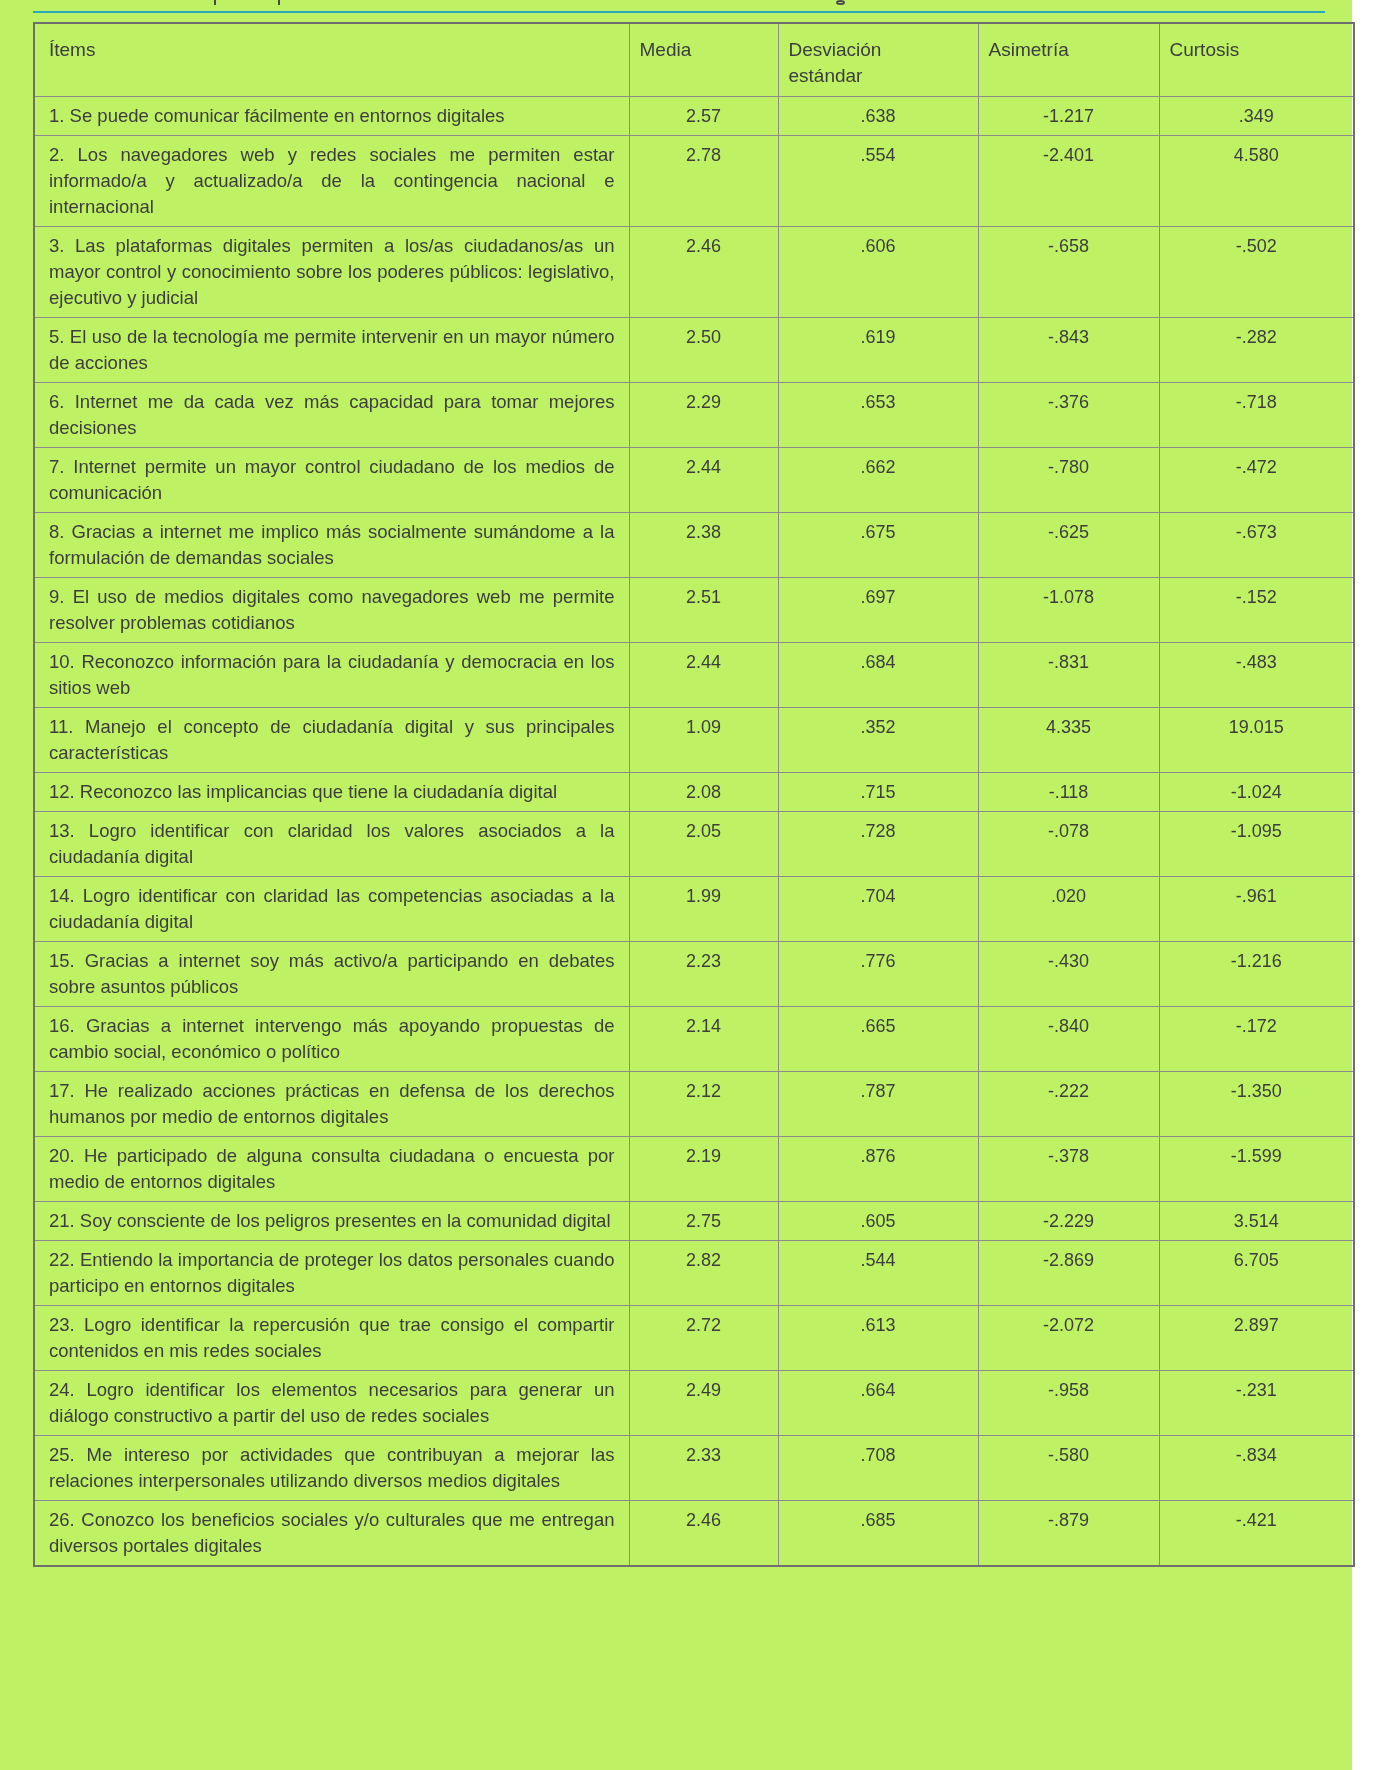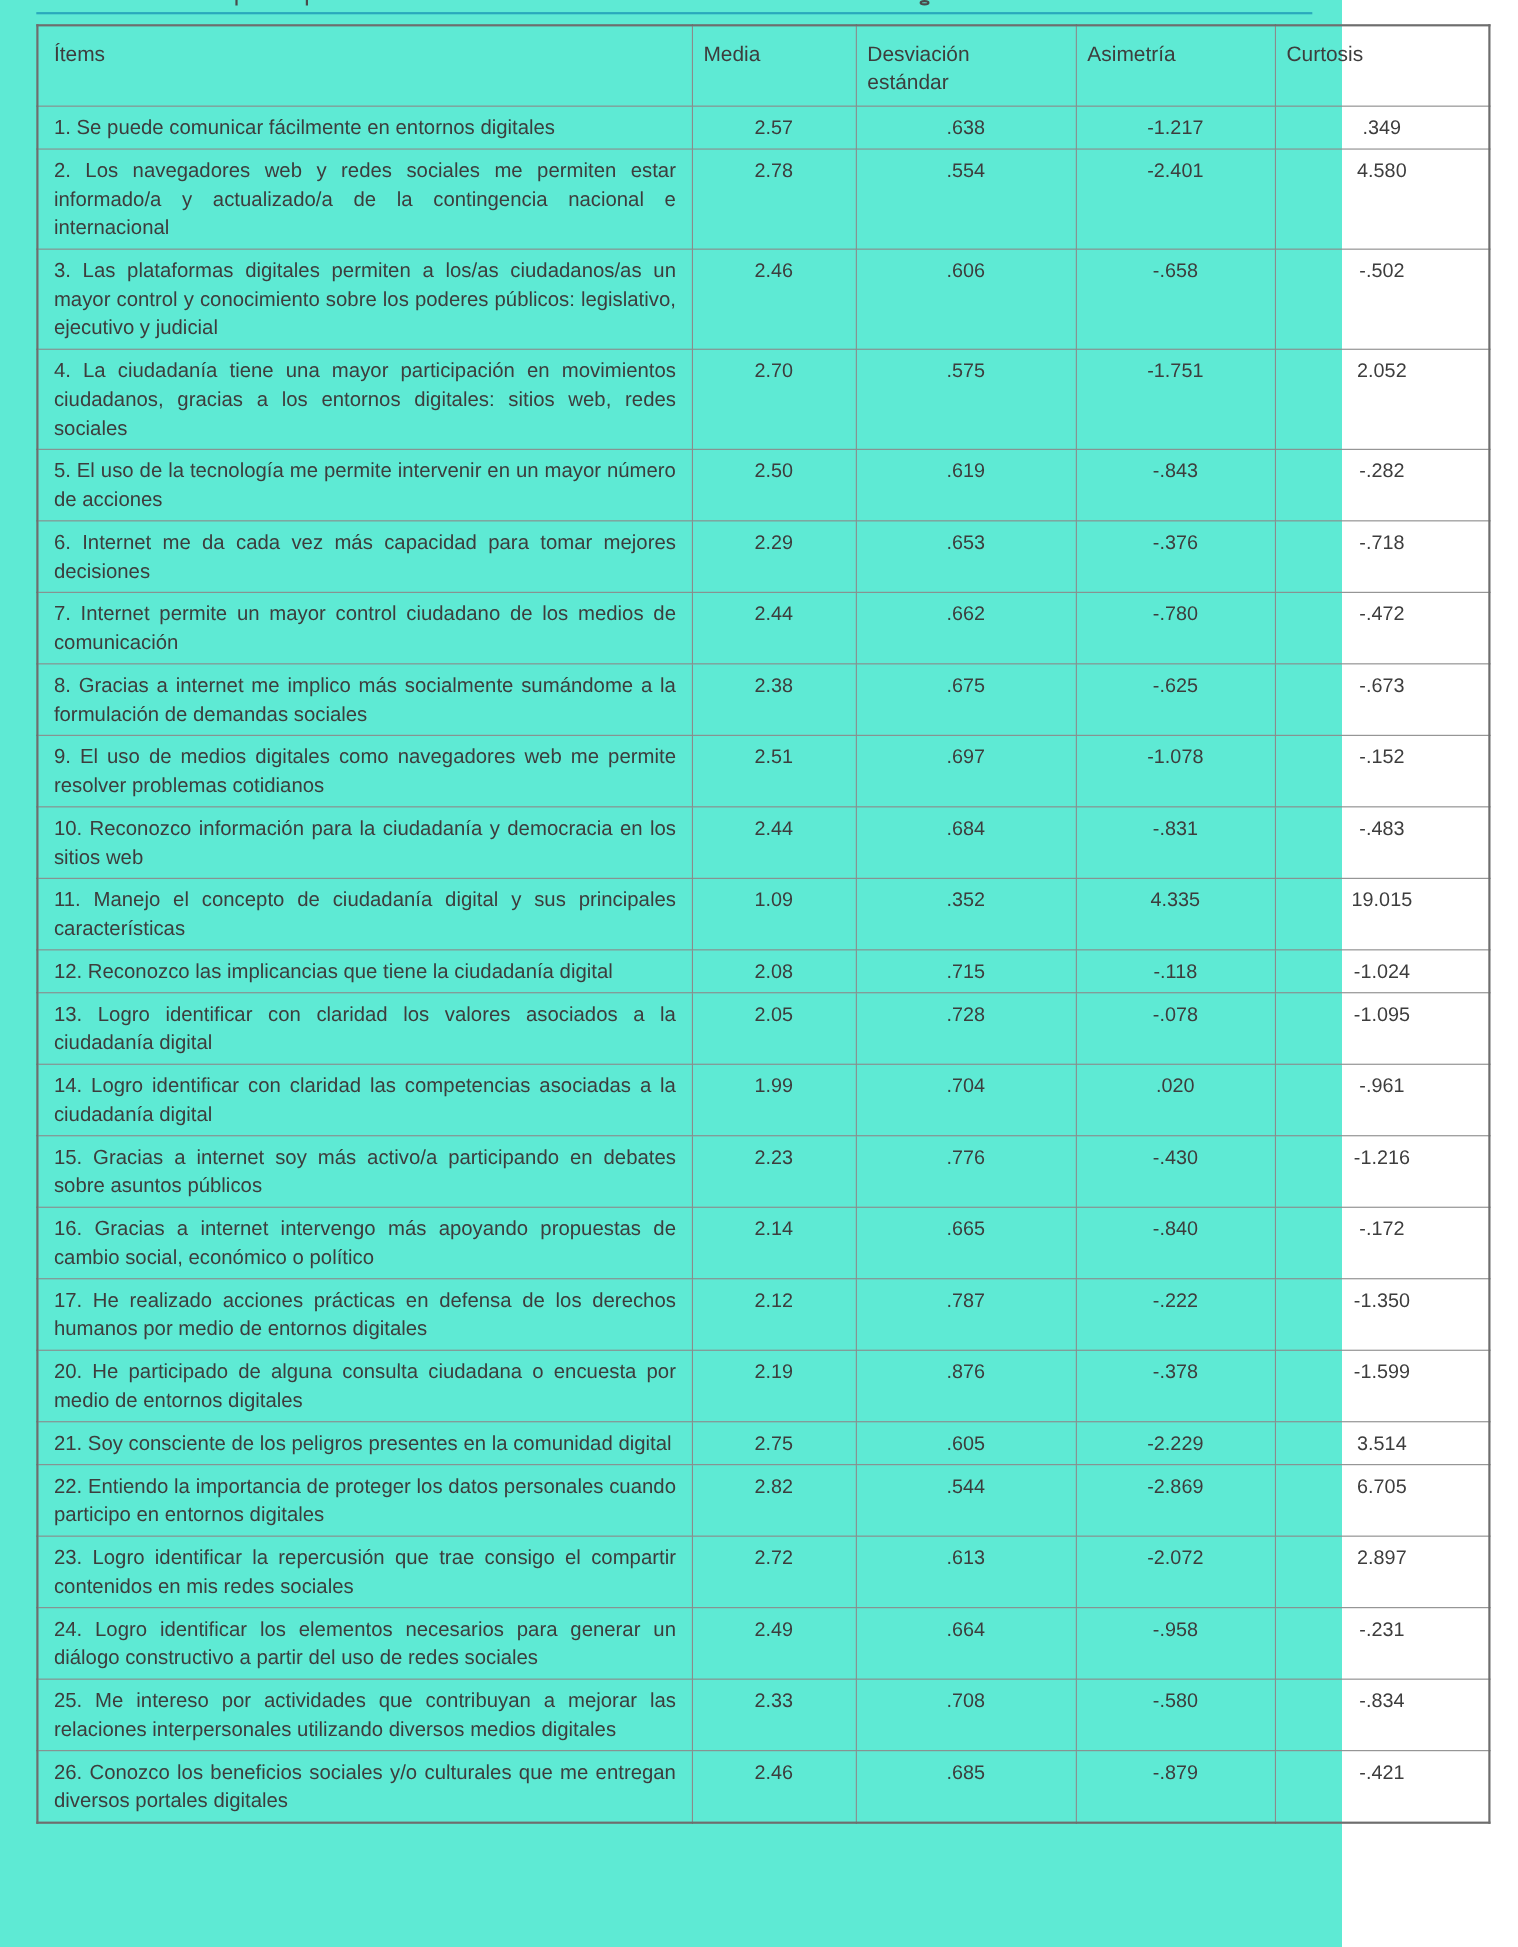--- a/index.html
+++ b/index.html
@@ -2,23 +2,23 @@
 <html><head>
 <meta charset="utf-8">
 <style>
   html, body {
     margin: 0;
     padding: 0;
     background: #ffffff;
   }
   .page {
     position: relative;
-    width: 1220px;
+    width: 1352px;
     min-height: 1770px;
-    background: #5eead4;
+    background: #bef264;
     font-family: "Liberation Sans", sans-serif;
     color: #3d3d3d;
     box-sizing: border-box;
   }
   
   .caption-strip {
     position: relative;
     height: 6px;
     width: 100%;
     overflow: hidden;
@@ -131,27 +131,20 @@
   </tr>
 
   <tr>
     <td class="item">3. Las plataformas digitales permiten a los/as ciudadanos/as un mayor control y conocimiento sobre los poderes públicos: legislativo, ejecutivo y judicial</td>
     <td class="num">2.46</td>
     <td class="num">.606</td>
     <td class="num">-.658</td>
     <td class="num">-.502</td>
   </tr>
 
-  <tr>
-    <td class="item">4. La ciudadanía tiene una mayor participación en movimientos ciudadanos, gracias a los entornos digitales: sitios web, redes sociales</td>
-    <td class="num">2.70</td>
-    <td class="num">.575</td>
-    <td class="num">-1.751</td>
-    <td class="num">2.052</td>
-  </tr>
 
   <tr>
     <td class="item">5. El uso de la tecnología me permite intervenir en un mayor número de acciones</td>
     <td class="num">2.50</td>
     <td class="num">.619</td>
     <td class="num">-.843</td>
     <td class="num">-.282</td>
   </tr>
 
   <tr>

